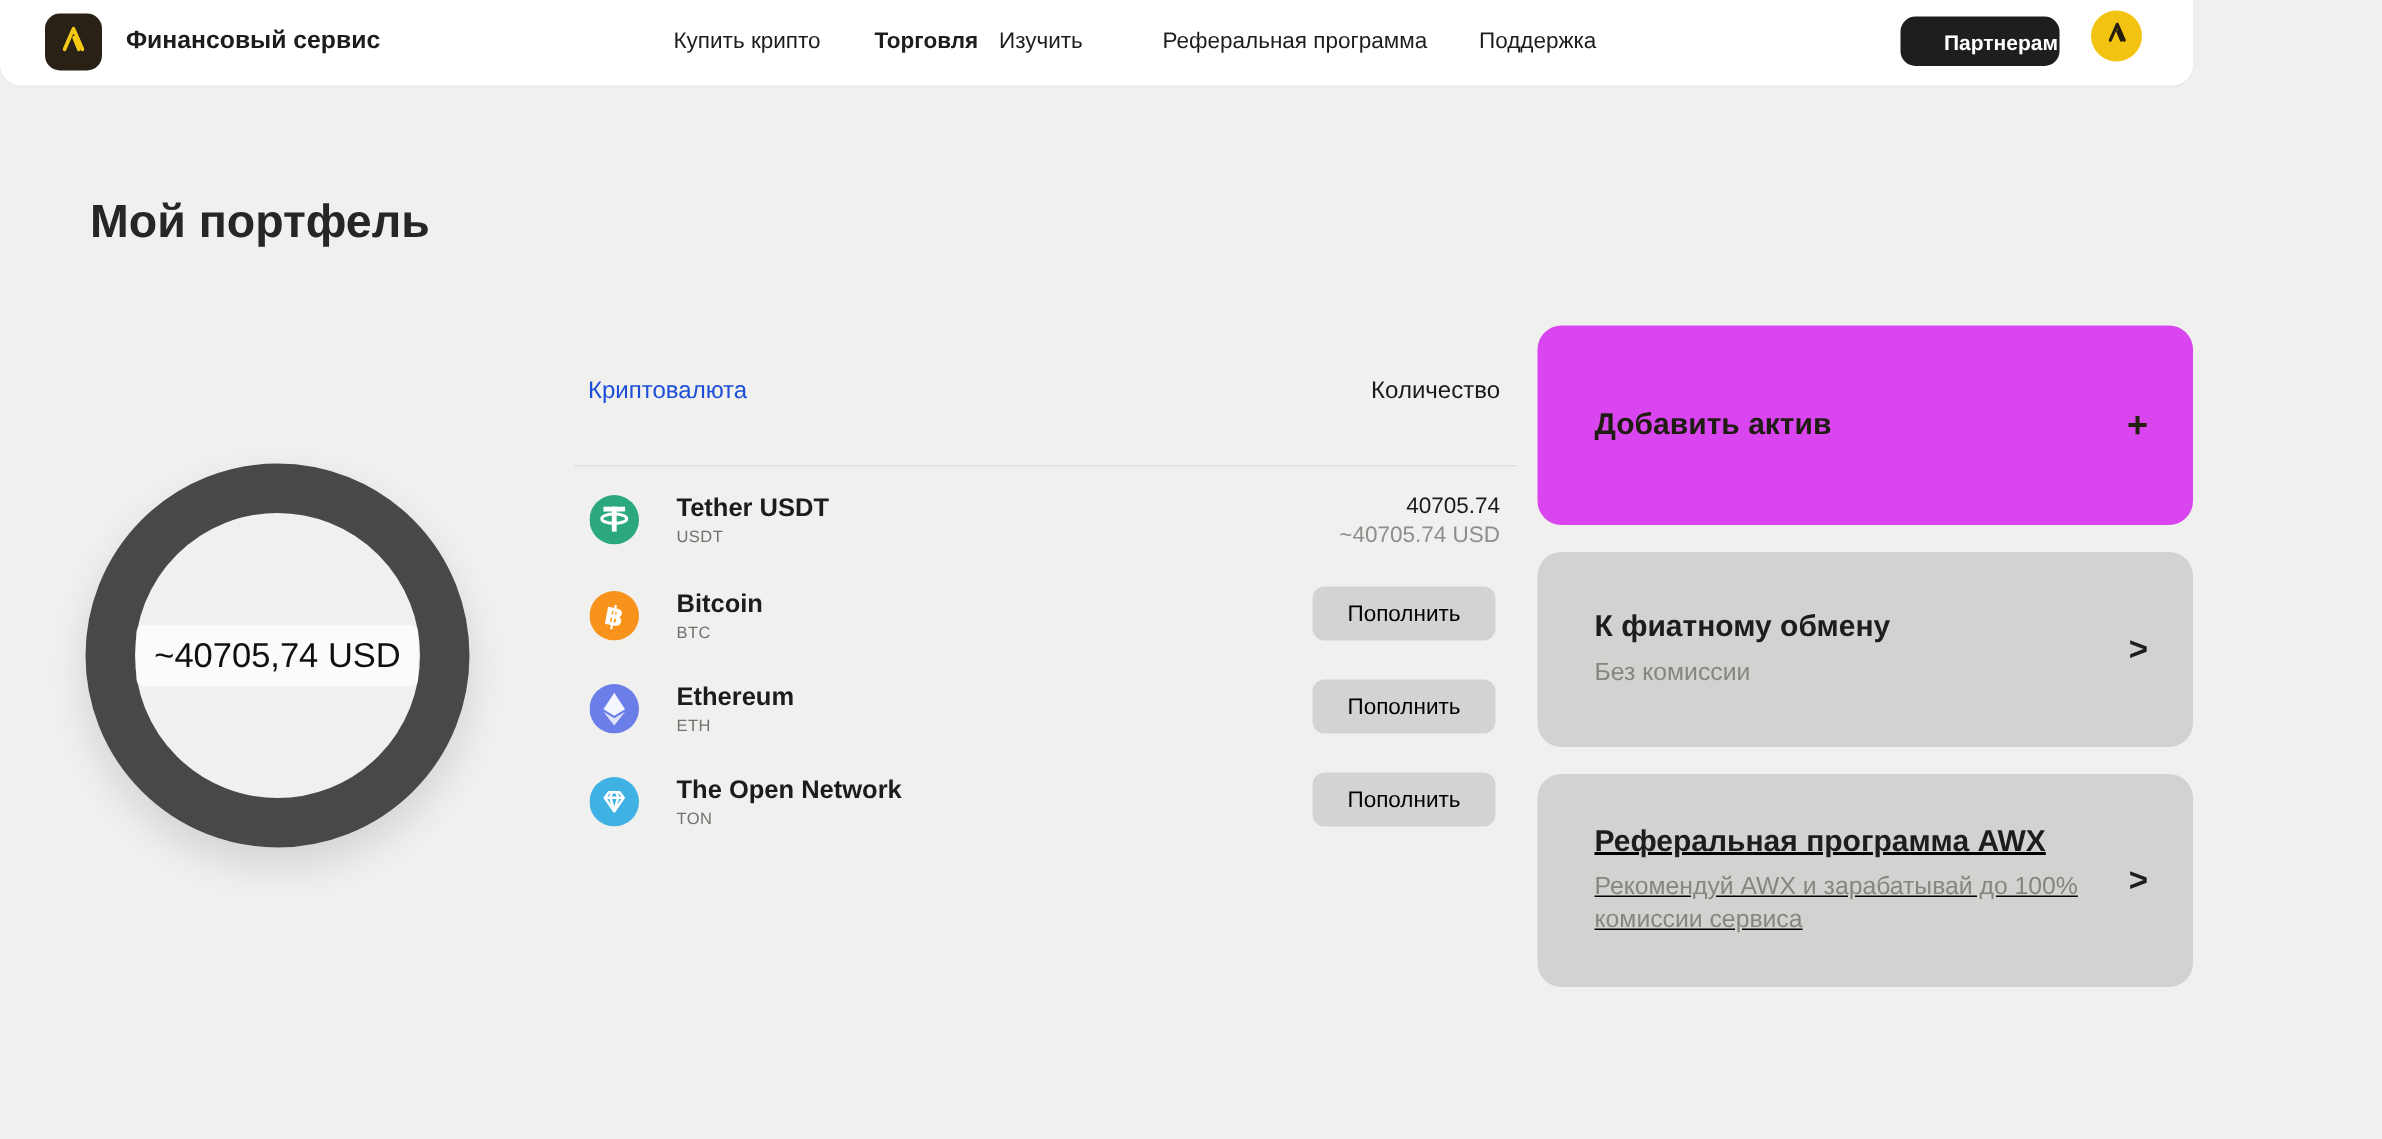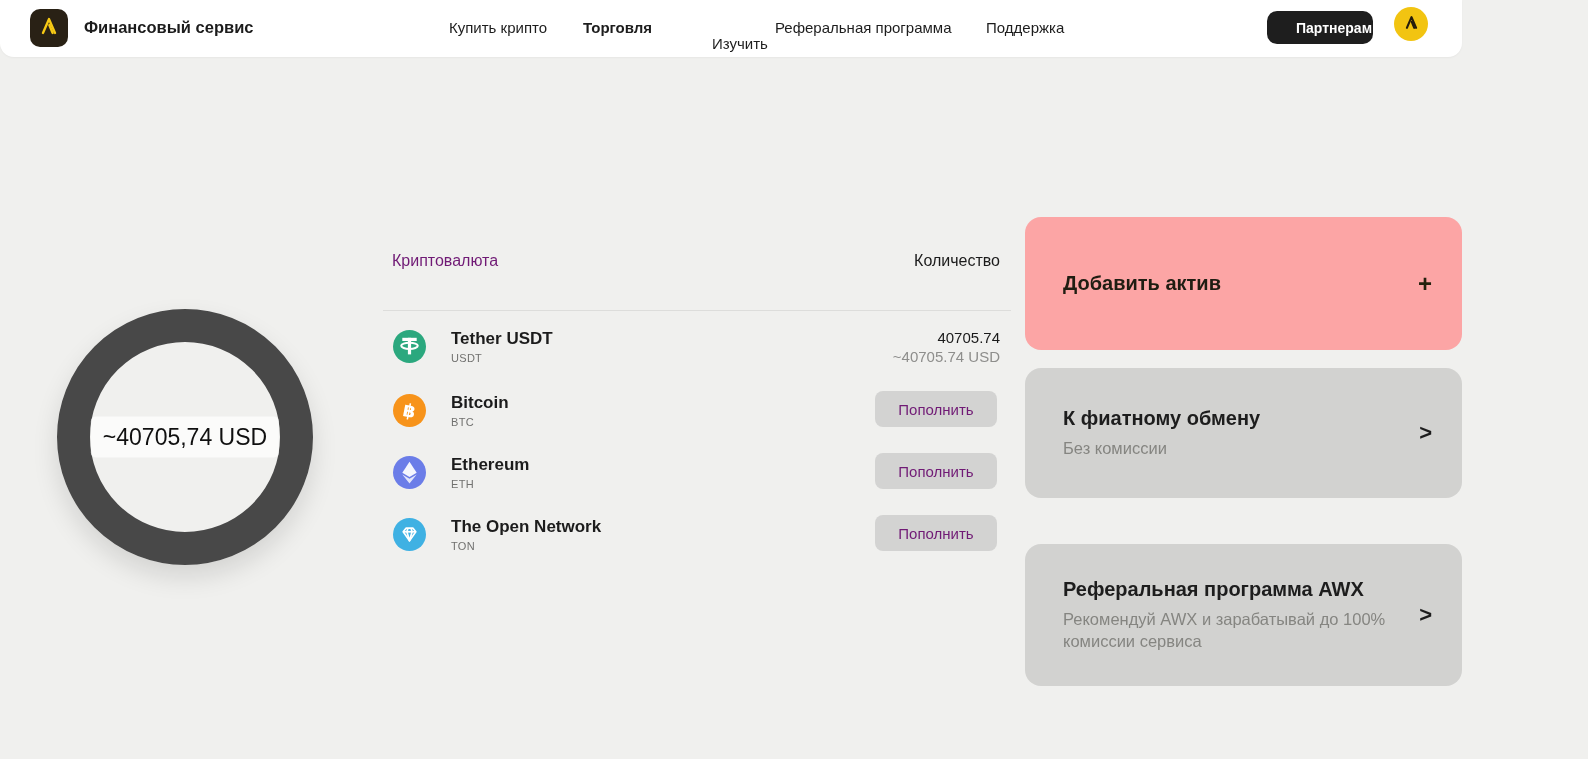--- a/index.html
+++ b/index.html
@@ -9,62 +9,62 @@
 
   
   .header { position:absolute; left:0; top:0; width:1462px; height:57px; background:#ffffff;
             border-radius:0 0 14px 14px; box-shadow:0 1px 2px rgba(0,0,0,.04); }
   .logo-box { position:absolute; left:30px; top:9px; width:38px; height:38px; background:#292115;
               border-radius:10px; display:flex; align-items:center; justify-content:center; color:#f6c915; cursor:pointer; }
   .brand { position:absolute; left:84px; top:18px; font-size:16.5px; font-weight:700; color:#1c1c1c; }
   .nav-item { position:absolute; top:19px; font-size:15px; font-weight:500; color:#1d1d1d; cursor:pointer; text-decoration:none; white-space:nowrap; }
   .nav-buy     { left:449px; }
   .nav-trade   { left:583px;font-weight:bold; }
-  .nav-explore { left:712px;margin-top:16px; }
+  .nav-explore { left:666px; }
   .nav-ref     { left:775px; }
   .nav-support { left:986px; }
   .partners-btn { position:absolute; left:1267px; top:11px; width:106px; height:33px; background:#1e1e1e;
                   color:#ffffff; border:none; border-radius:10px; font-size:14px; font-weight:700;
                   font-family:"Liberation Sans", sans-serif; cursor:pointer;padding-left:28px; }
   .avatar { position:absolute; left:1394px; top:7px; width:34px; height:34px; border-radius:50%;
             background:#f2c411; color:#241c0c; display:flex; align-items:center; justify-content:center; cursor:pointer; }
 
   
   .page-title { position:absolute; left:60px; top:130px; font-size:31px; font-weight:700; color:#262626; }
 
   
   .donut { position:absolute; left:57px; top:309px; width:256px; height:256px;
            border:33px solid #484848; border-radius:50%;
            box-shadow:0 12px 26px rgba(0,0,0,.12); }
   .donut-label { position:absolute; left:50%; top:50%; transform:translate(-50%,-50%);
                  background:rgba(255,255,255,.72); border-radius:5px; padding:7px 12px;
                  font-size:23px; color:#101010; white-space:nowrap; }
 
   
-  .col-currency { position:absolute; left:392px; top:252px; font-size:16px; color:#701a75; }
+  .col-currency { position:absolute; left:392px; top:252px; font-size:16px; color:#1d4ed8; }
   .col-amount   { position:absolute; left:710px; top:252px; width:290px; text-align:right; font-size:16px; color:#1b1b1b; }
   .table-divider { position:absolute; left:383px; top:310px; width:628px; height:1px; background:#dddddb; }
   .asset-row { position:absolute; left:393px; width:617px; height:42px; }
   .row-0 { top:328px; } .row-1 { top:392px; } .row-2 { top:454px; } .row-3 { top:516px;text-decoration:underline; }
   .coin-icon { position:absolute; left:0; top:2px; width:33px; height:33px; }
   .asset-name { position:absolute; left:58px; top:1px; font-size:17px; font-weight:700; color:#1c1c1c; white-space:nowrap; }
   .asset-ticker { position:absolute; left:58px; top:24px; font-size:11px; color:#71716f; letter-spacing:.3px;text-align:center; }
   .amounts { position:absolute; right:10px; top:0; text-align:right; line-height:19px; }
   .amount-main { font-size:15px; color:#1b1b1b; }
   .amount-usd  { font-size:15px; color:#8e8e8c; }
   .topup-btn { position:absolute; right:13px; top:-1px; width:122px; height:36px; background:#d3d3d2;
-               border:none; border-radius:8px; font-size:15px; color:#701a75;
+               border:none; border-radius:8px; font-size:15px; color:#000000;
                font-family:"Liberation Sans", sans-serif; cursor:pointer; }
 
   
   .card { position:absolute; left:1025px; width:437px; border-radius:16px; padding-left:38px;
           display:flex; flex-direction:column; justify-content:center; cursor:pointer; }
-  .card-add  { top:217px; height:133px; background:#fca5a5; }
+  .card-add  { top:217px; height:133px; background:#d946ef; }
   .card-fiat { top:368px; height:130px; background:#d2d2d0; }
-  .card-ref  { top:544px; height:142px; background:#d2d2d0; }
+  .card-ref  { top:516px; height:142px; background:#d2d2d0;text-decoration:underline; }
   .card-title { font-size:20px; font-weight:700; color:#1f1d12; }
   .card-fiat .card-title, .card-ref .card-title { color:#1d1d1d; }
   .card-sub { margin-top:7px; font-size:16.5px; color:#858581; line-height:22px; max-width:330px; }
   .card-glyph { position:absolute; right:30px; top:50%; transform:translateY(-50%);
                 font-size:22px; font-weight:700; color:#1d1d1d; }
   .card-add .card-glyph { font-size:24px; color:#24210e; }
 </style>
 </head>
 <body>
 
@@ -93,20 +93,21 @@
     <div class="avatar">
       <span>
         <svg width="17" height="17" viewBox="0 0 24 24" fill="none" stroke="currentColor" stroke-width="3" stroke-linecap="round" stroke-linejoin="round">
           <path d="M5.5 19.5 L12 4.5 L18.5 19.5"></path>
             <path d="M12.4 11 L15.9 19.5"></path>
         </svg>
       </span>
     </div>
   </header>
 
+  <h1 class="page-title">Мой портфель</h1>
 
   <div class="donut">
     <div class="donut-label">~40705,74 USD</div>
   </div>
 
   <div class="col-currency">Криптовалюта</div>
   <div class="col-amount">Количество</div>
   <div class="table-divider"></div>
 
   <div class="asset-row row-0">

